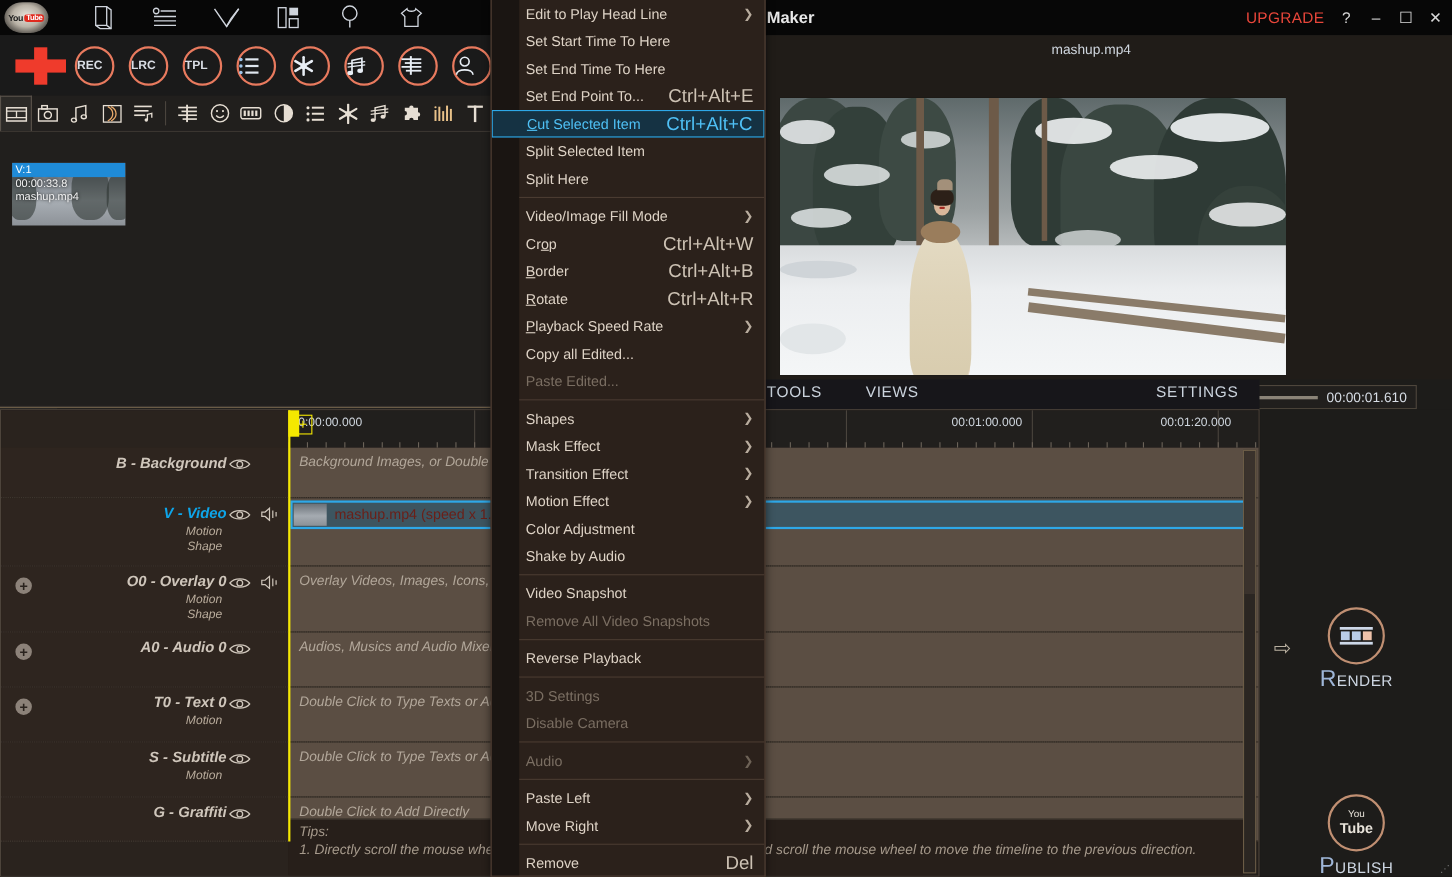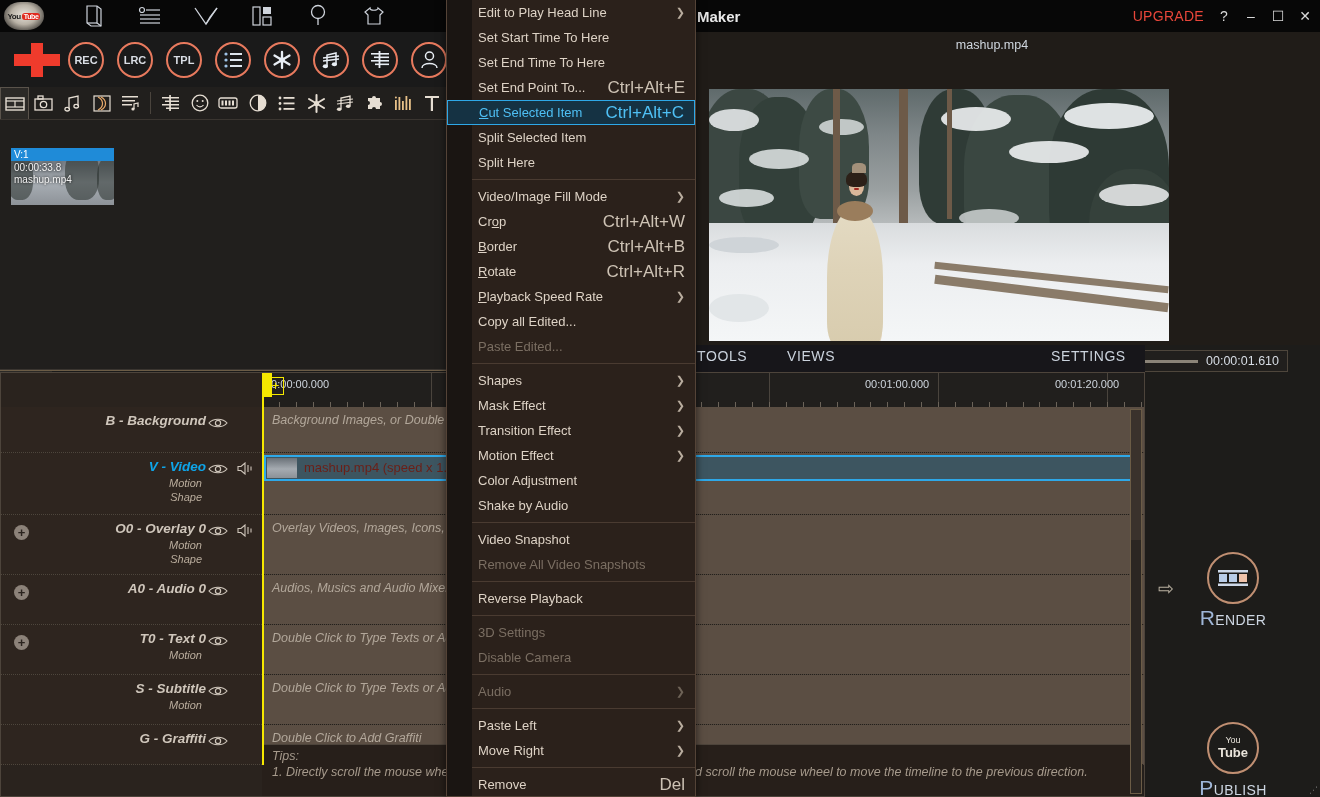--- a/index.html
+++ b/index.html
@@ -61,21 +61,21 @@
   }
   .plus-big::before, .plus-big::after {
     content: ''; position: absolute; background: #ef3b2c;
   }
   .plus-big::before { left: 17px; top: 3px; width: 12px; height: 34px; }
   .plus-big::after { left: 0px; top: 14px; width: 46px; height: 12px; }
 
   .rbtn {
     width: 36px; height: 36px; border-radius: 50%;
     border: 2px solid #e87a5e; margin-left: 13px;
-    display: flex; align-items: center; justify-content: center;
+    display: flex; align-items: center; 
     color: #d9dde4; font-size: 11px; font-weight: bold;
     background: transparent; flex: none;
   }
   .rbtn svg { display:block; }
 
   .icon-row {
     position: absolute; left: 0; top: 55px; width: 447px; height: 33px;
     display: flex; align-items: center; background: #211f1d;
     border-bottom: 1px solid #3a3530;
   }
@@ -846,21 +846,21 @@
       <div class="track-label">
         <div class="track-name">G - Graffiti</div>
         <div class="eye" style="right:34px;">
           <svg width="20" height="12" viewBox="0 0 20 12">
               <path d="M1 6 C5 1 15 1 19 6 C15 11 5 11 1 6 Z" fill="none" stroke="currentColor" stroke-width="1.2"></path>
               <circle cx="10" cy="6" r="2.6" fill="none" stroke="currentColor" stroke-width="1.2"></circle>
             </svg>
         </div>
       </div>
       <div class="track-body" style="background:#5b4e43;">
-        <div class="hint">Double Click to Add Graffiti</div>
+        <div class="hint">Double Click to Add Directly</div>
       </div>
     </div>
 
     <div class="tips">
       <div class="tips-t" style="top:4px;">Tips:</div>
       <div class="tips-t" style="top:20px;">1. Directly scroll the mouse wheel to move the timeline forward, hold Shift and scroll the mouse wheel to move the timeline to the previous direction.</div>
     </div>
 
     <div class="playhead" style="left:261px;top:0;height:392px;"></div>
 

